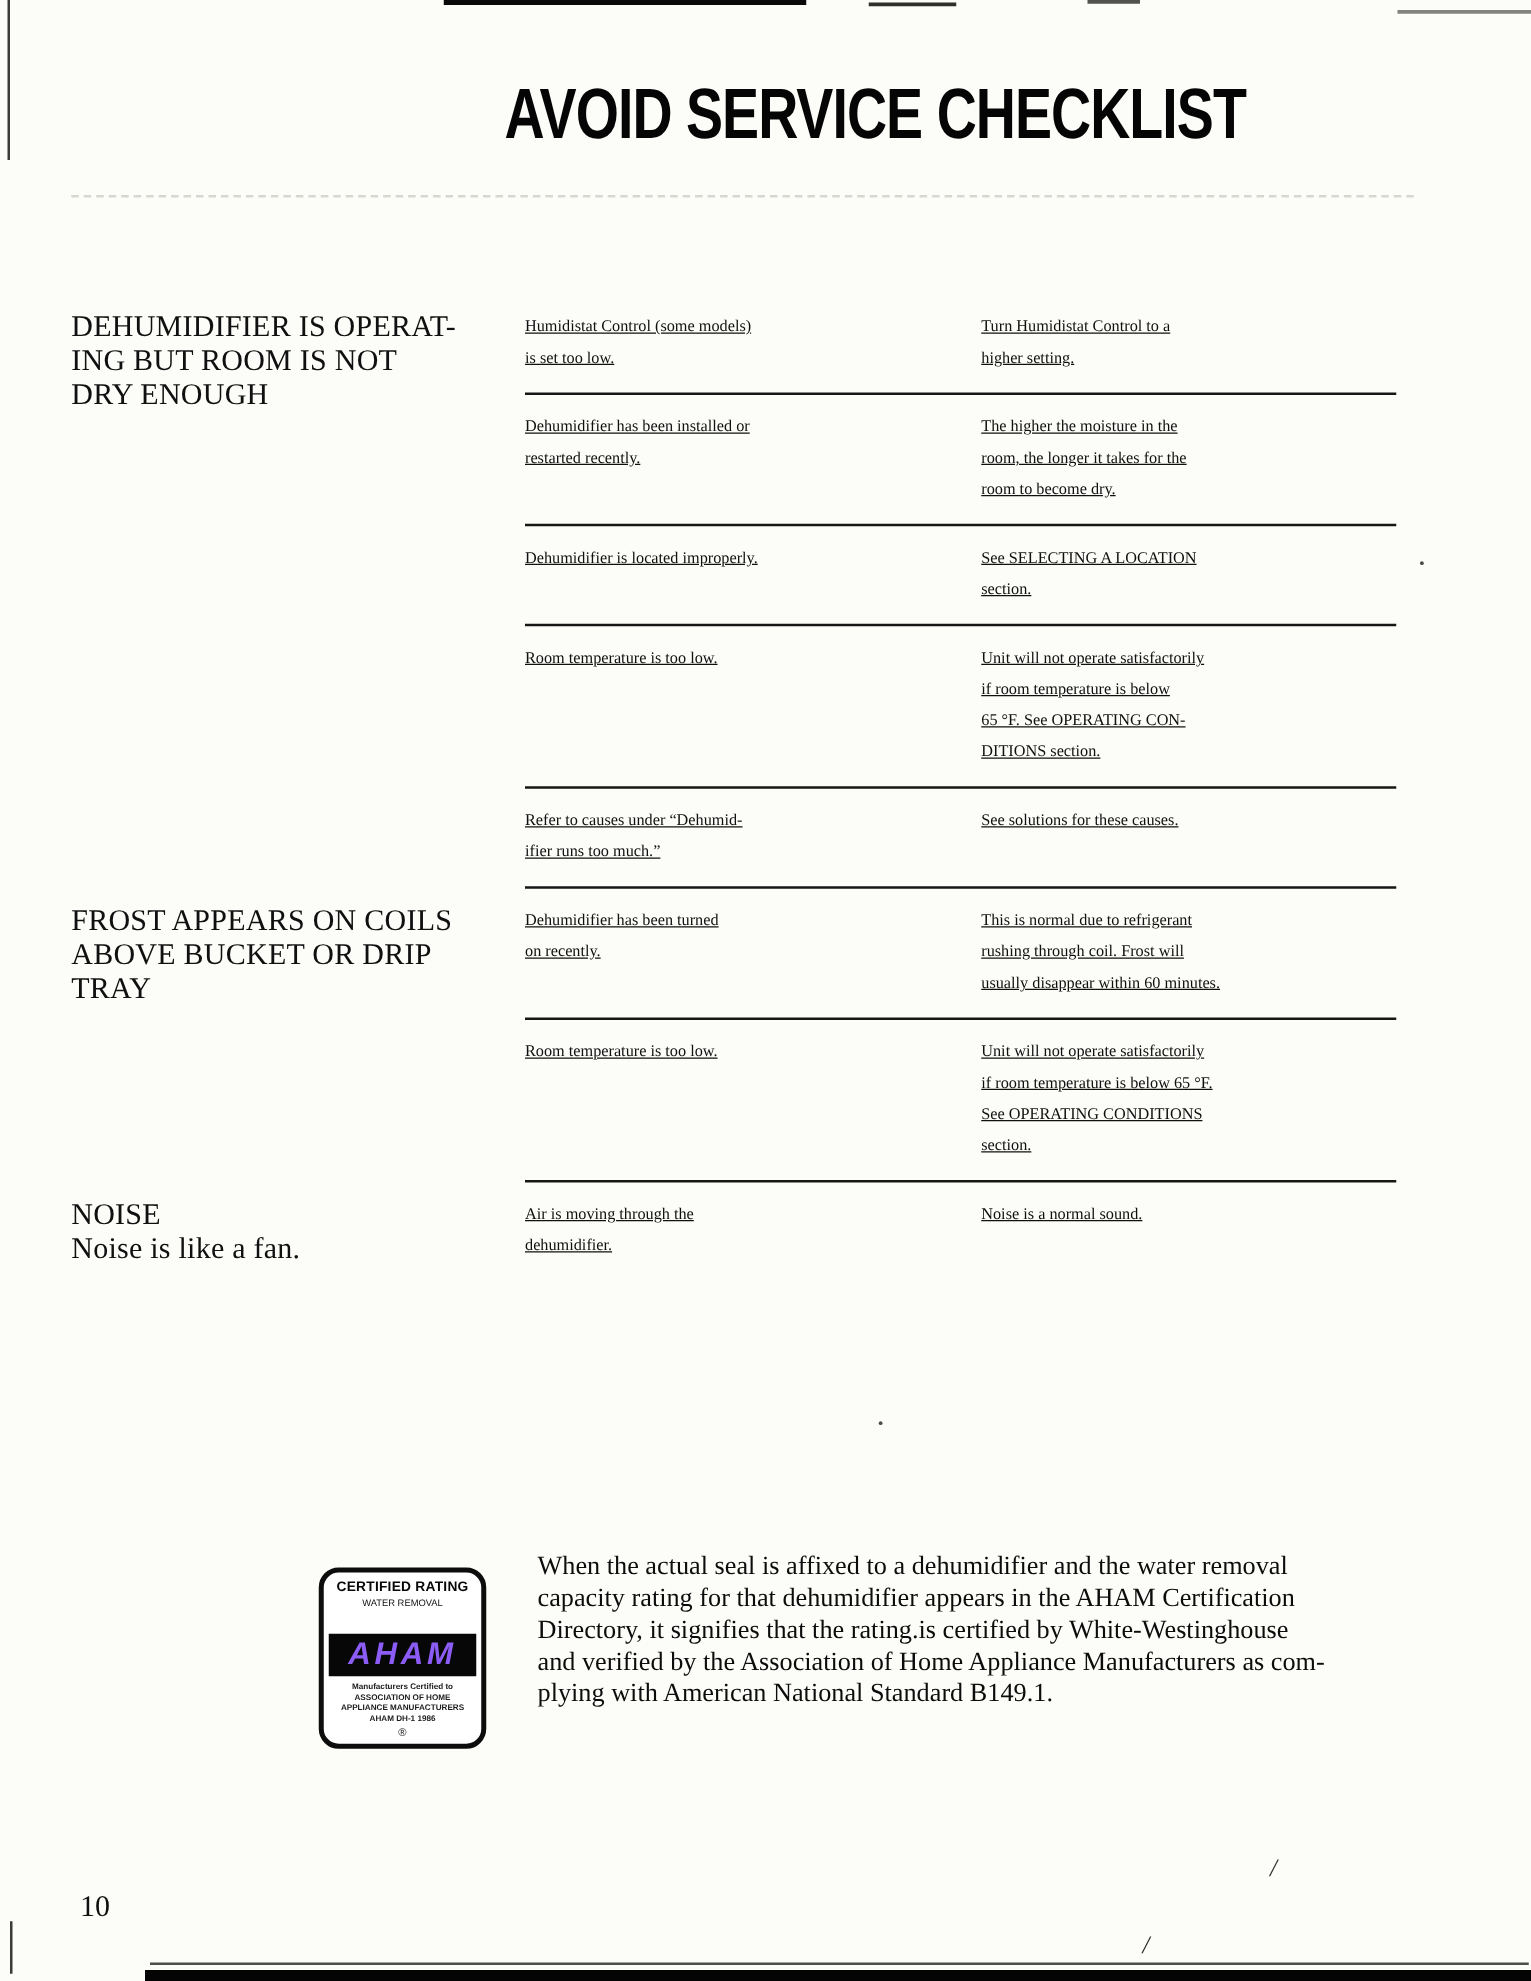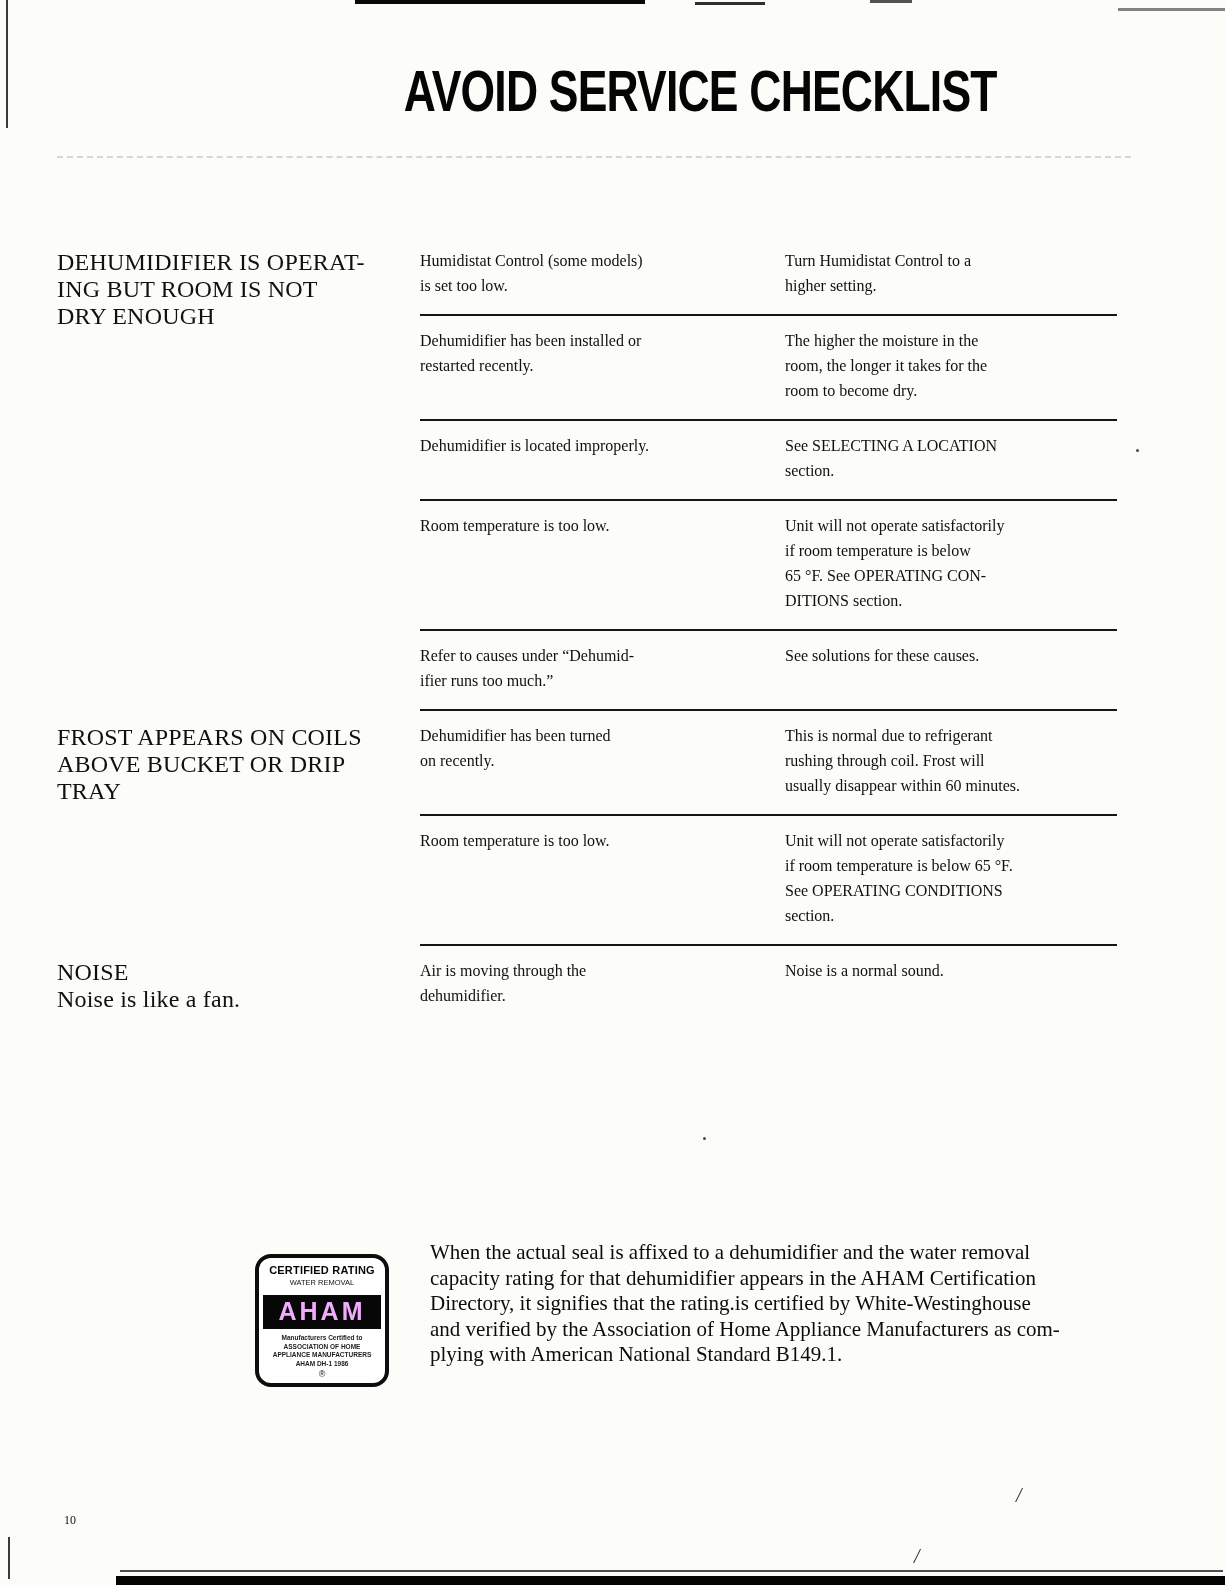--- a/index.html
+++ b/index.html
@@ -51,46 +51,46 @@
     font-size:24px; line-height:27px; letter-spacing:.2px;
   }
   .rows { flex:1; display:flex; flex-direction:column; }
   .row {
     display:flex; padding:12px 0 16px;
     border-bottom:2px solid #161616;
   }
   .group:last-child .rows .row:last-child { border-bottom:none; }
   .cause { flex:0 0 365px; padding-right:22px; }
   .fix   { flex:1; }
-  .cause, .fix { font-size:16px; line-height:25px; }
+  .cause, .fix { font-size:13px; line-height:25px;text-decoration:underline; }
   .ml { white-space:pre-line; }
 
   
   .bottom { position:absolute; top:1240px; left:57px; display:flex; align-items:flex-start; }
   .seal {
     flex:0 0 134px; margin-left:198px; margin-top:14px;
     border:4px solid #0d0d0d; border-radius:16px; background:#fff;
     padding:6px 3px 4px; text-align:center;
     font-family:"Liberation Sans", sans-serif;
   }
   .seal-heading { font-weight:bold; font-size:11px; letter-spacing:.2px; color:#070707; }
   .seal-sub { font-size:7.5px; font-weight:normal; margin-top:2px; color:#111; }
   .seal-band {
-    margin:8px 1px 5px; padding:4px 0 5px; background:#070707; color:#f0abfc;
-    font-weight:bold; font-size:25px; letter-spacing:3px; line-height:1;
+    margin:20px 1px 5px; padding:4px 0 5px; background:#070707; color:#8b5cf6;
+    font-weight:bold; font-size:25px; letter-spacing:3px; line-height:1;font-style:italic;
   }
   .seal-fine { font-size:6.5px; line-height:8.5px; font-weight:bold; color:#1c1c1c; }
   .seal-reg { font-size:9px; margin-top:1px; color:#111; }
   .para {
     margin-left:41px; width:712px;
     font-size:21px; line-height:25.5px; color:#0c0c0c;
   }
 
   
-  .page-number { position:absolute; left:64px; top:1513px; font-size:12px; }
+  .page-number { position:absolute; left:64px; top:1513px; font-size:24px; }
 
   
   .art { position:absolute; background:#0a0a0a; }
   .art-top-1 { left:355px; top:0; width:290px; height:4px; }
   .art-top-2 { left:695px; top:2px; width:70px; height:3px; opacity:.85; }
   .art-top-3 { left:870px; top:0; width:42px; height:3px; opacity:.7; }
   .art-top-4 { left:1118px; top:8px; width:107px; height:3px; opacity:.5; }
   .art-left-1 { left:6px; top:0; width:2px; height:128px; opacity:.8; }
   .art-left-2 { left:8px; top:1537px; width:2px; height:42px; opacity:.8; }
   .bottom-line { left:120px; right:2px; bottom:13px; height:2px; background:#2e2e2e; opacity:.85; }

